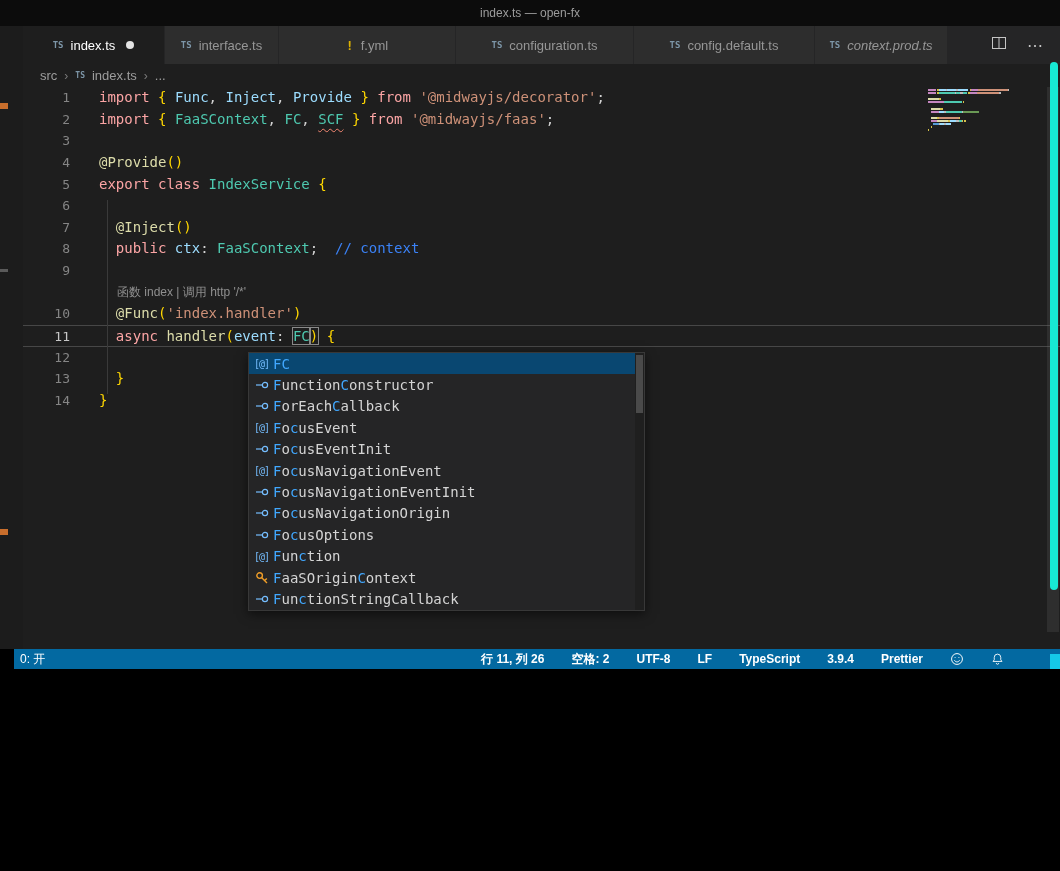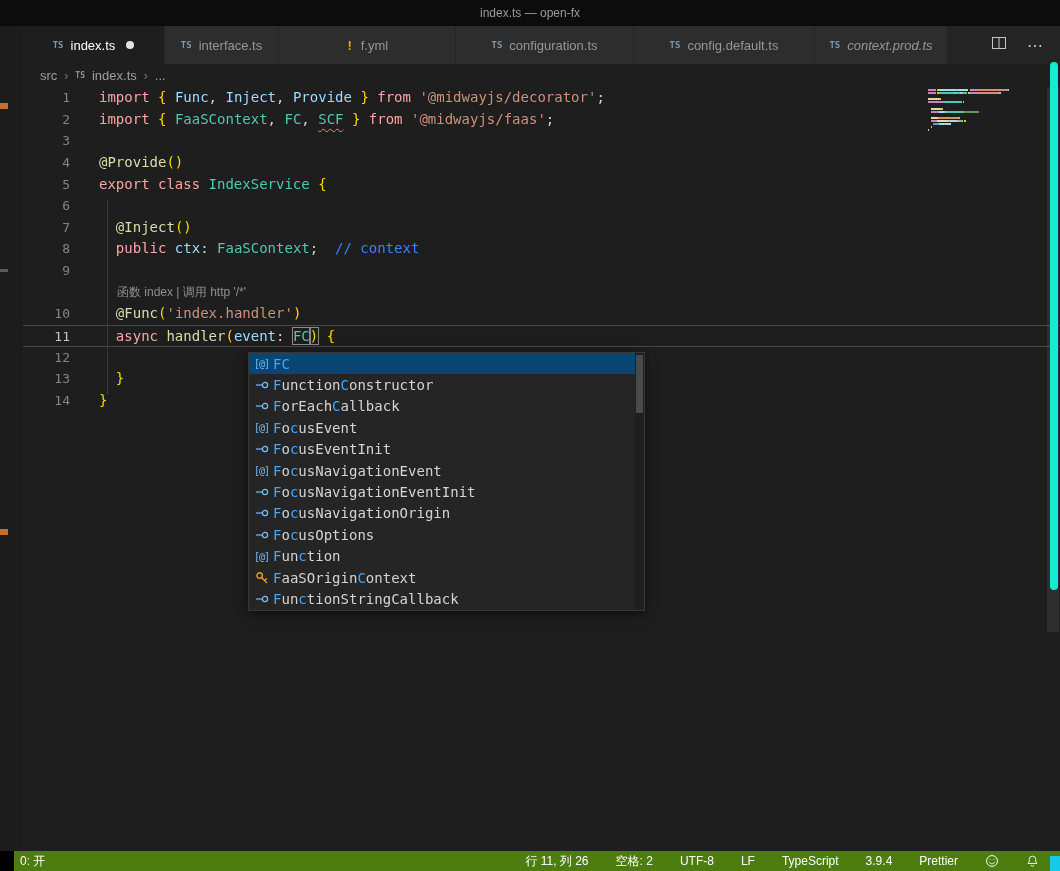--- a/index.html
+++ b/index.html
@@ -1,16 +1,16 @@
 <!DOCTYPE html>
 <html><head>
 <meta charset="utf-8">
 <style>
   html,body{margin:0;padding:0;background:#000;}
-  .window{position:relative;width:1060px;height:871px;background:#1e1e1e;overflow:hidden;
+  .window{position:relative;width:1060px;height:669px;background:#1e1e1e;overflow:hidden;
           font-family:"Liberation Sans",sans-serif;}
 
   
   .titlebar{position:absolute;top:0;left:0;right:0;height:26px;background:#0c0c0c;
             text-align:center;line-height:27px;font-size:12px;color:#9c9c9c;}
 
   
   .left-strip{position:absolute;top:26px;left:0;width:23px;bottom:20px;background:#1c1c1c;
               border-right:1px solid #262626;}
   .mark-orange{position:absolute;left:0;width:8px;height:6px;background:#c86e2c;}
@@ -74,25 +74,25 @@
   .sthumb{position:absolute;top:2px;left:1px;width:7px;height:58px;background:#4a4a4a;}
 
   
   .docpanel{position:absolute;left:622px;top:268px;width:396px;height:86px;background:#252526;
             border:1px solid #454545;box-sizing:border-box;font-family:"DejaVu Sans Mono",monospace;
             font-size:13.5px;color:#c8c8c8;padding:6px 9px;line-height:21px;}
   .doc-close{position:absolute;top:2px;right:7px;font-size:15px;color:#c0c0c0;cursor:pointer;
              font-family:"Liberation Sans",sans-serif;}
 
   
-  .statusbar{position:absolute;left:0;right:0;bottom:0;height:20px;background:#4d7c0f;color:#fff;
+  .statusbar{position:absolute;left:0;right:0;bottom:0;height:20px;background:#0369a1;color:#fff;
              font-size:12px;display:flex;align-items:center;}
   .sb-black{position:absolute;left:0;top:0;width:14px;height:20px;background:#000;}
   .sb-left{margin-left:20px;}
-  .sb-right{margin-left:auto;display:flex;align-items:center;gap:27px;padding-right:21px;}
+  .sb-right{margin-left:auto;display:flex;align-items:center;gap:27px;padding-right:56px;font-weight:bold;}
   .sb-item{cursor:pointer;white-space:nowrap;}
   .sb-ico{display:flex;align-items:center;cursor:pointer;}
 
   
   .teal-bar{position:absolute;right:2px;top:62px;width:8px;height:528px;background:#17e9d4;border-radius:5px;}
   .teal-corner{position:absolute;right:0;bottom:0;width:10px;height:15px;background:#15c9e8;}
 </style>
 </head>
 <body>
 

